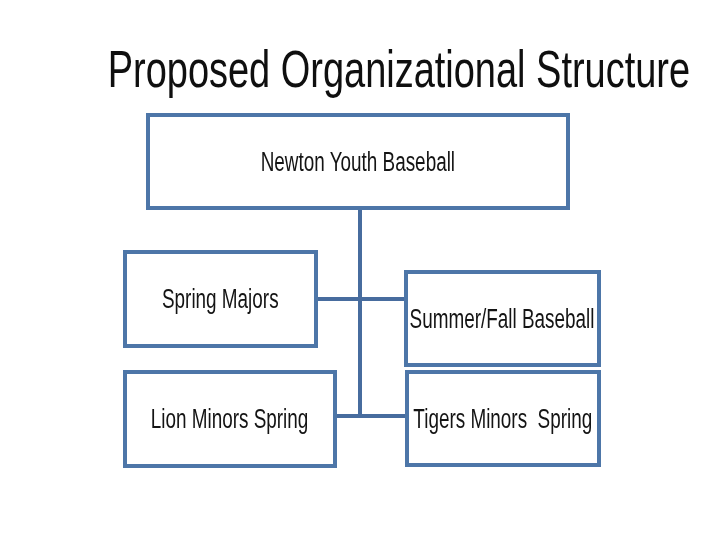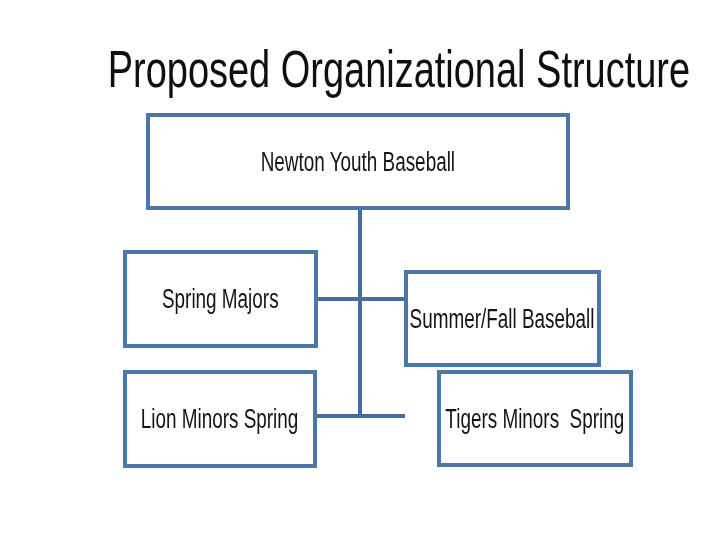--- a/index.html
+++ b/index.html
@@ -49,22 +49,22 @@
     line-height: 30px;
     color: #141414;
     white-space: pre;
     transform: scaleX(0.70);
     transform-origin: 50% 50%;
     text-align: center;
   }
   .box-root    { left: 146px; top: 113px; width: 424px; height: 97px; }
   .box-mid-l   { left: 123px; top: 250px; width: 195px; height: 98px; }
   .box-mid-r   { left: 404px; top: 250px; width: 197px; height: 97px; margin-top: 20px; }
-  .box-bot-l   { left: 123px; top: 370px; width: 194px; height: 98px; }
-  .box-bot-r   { left: 405px; top: 370px; width: 196px; height: 97px; margin-left: 32px; }
+  .box-bot-l   { left: 123px; top: 370px; width: 214px; height: 98px; }
+  .box-bot-r   { left: 405px; top: 370px; width: 196px; height: 97px; }
   .connector {
     position: absolute;
     background: #476c9e;
   }
   .conn-trunk  { left: 358px; top: 210px; width: 4px;  height: 208px; }
   .conn-mid    { left: 318px; top: 297px; width: 86px; height: 4px; }
   .conn-bot    { left: 317px; top: 414px; width: 88px; height: 4px; }
 </style>
 </head>
 <body>

